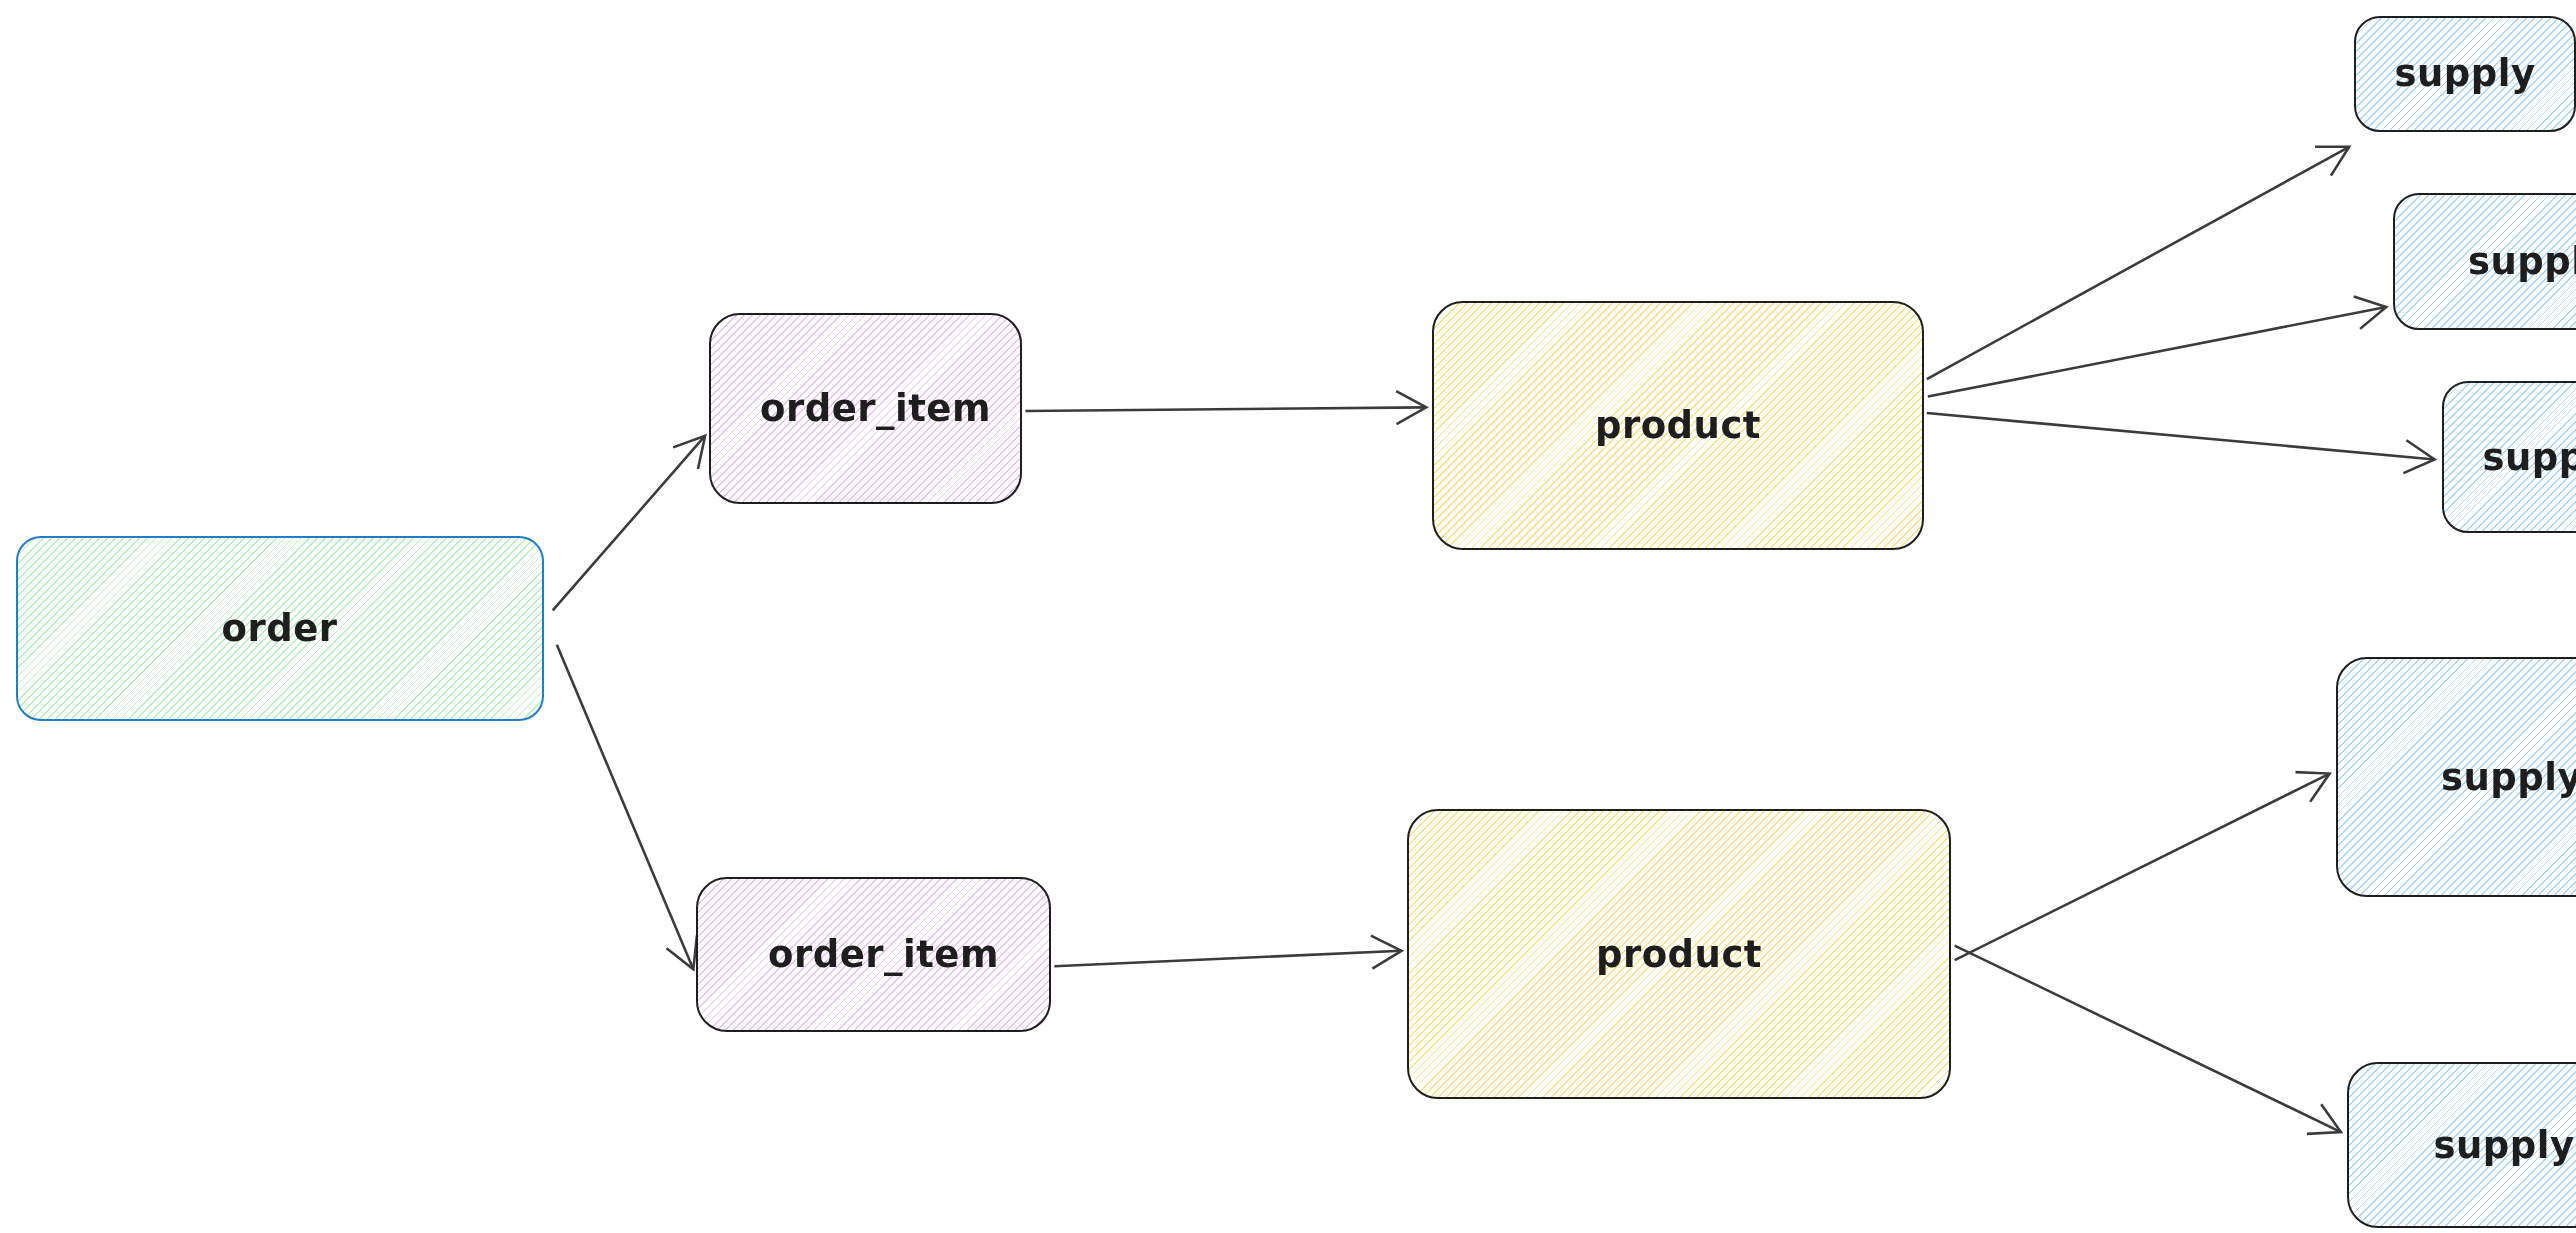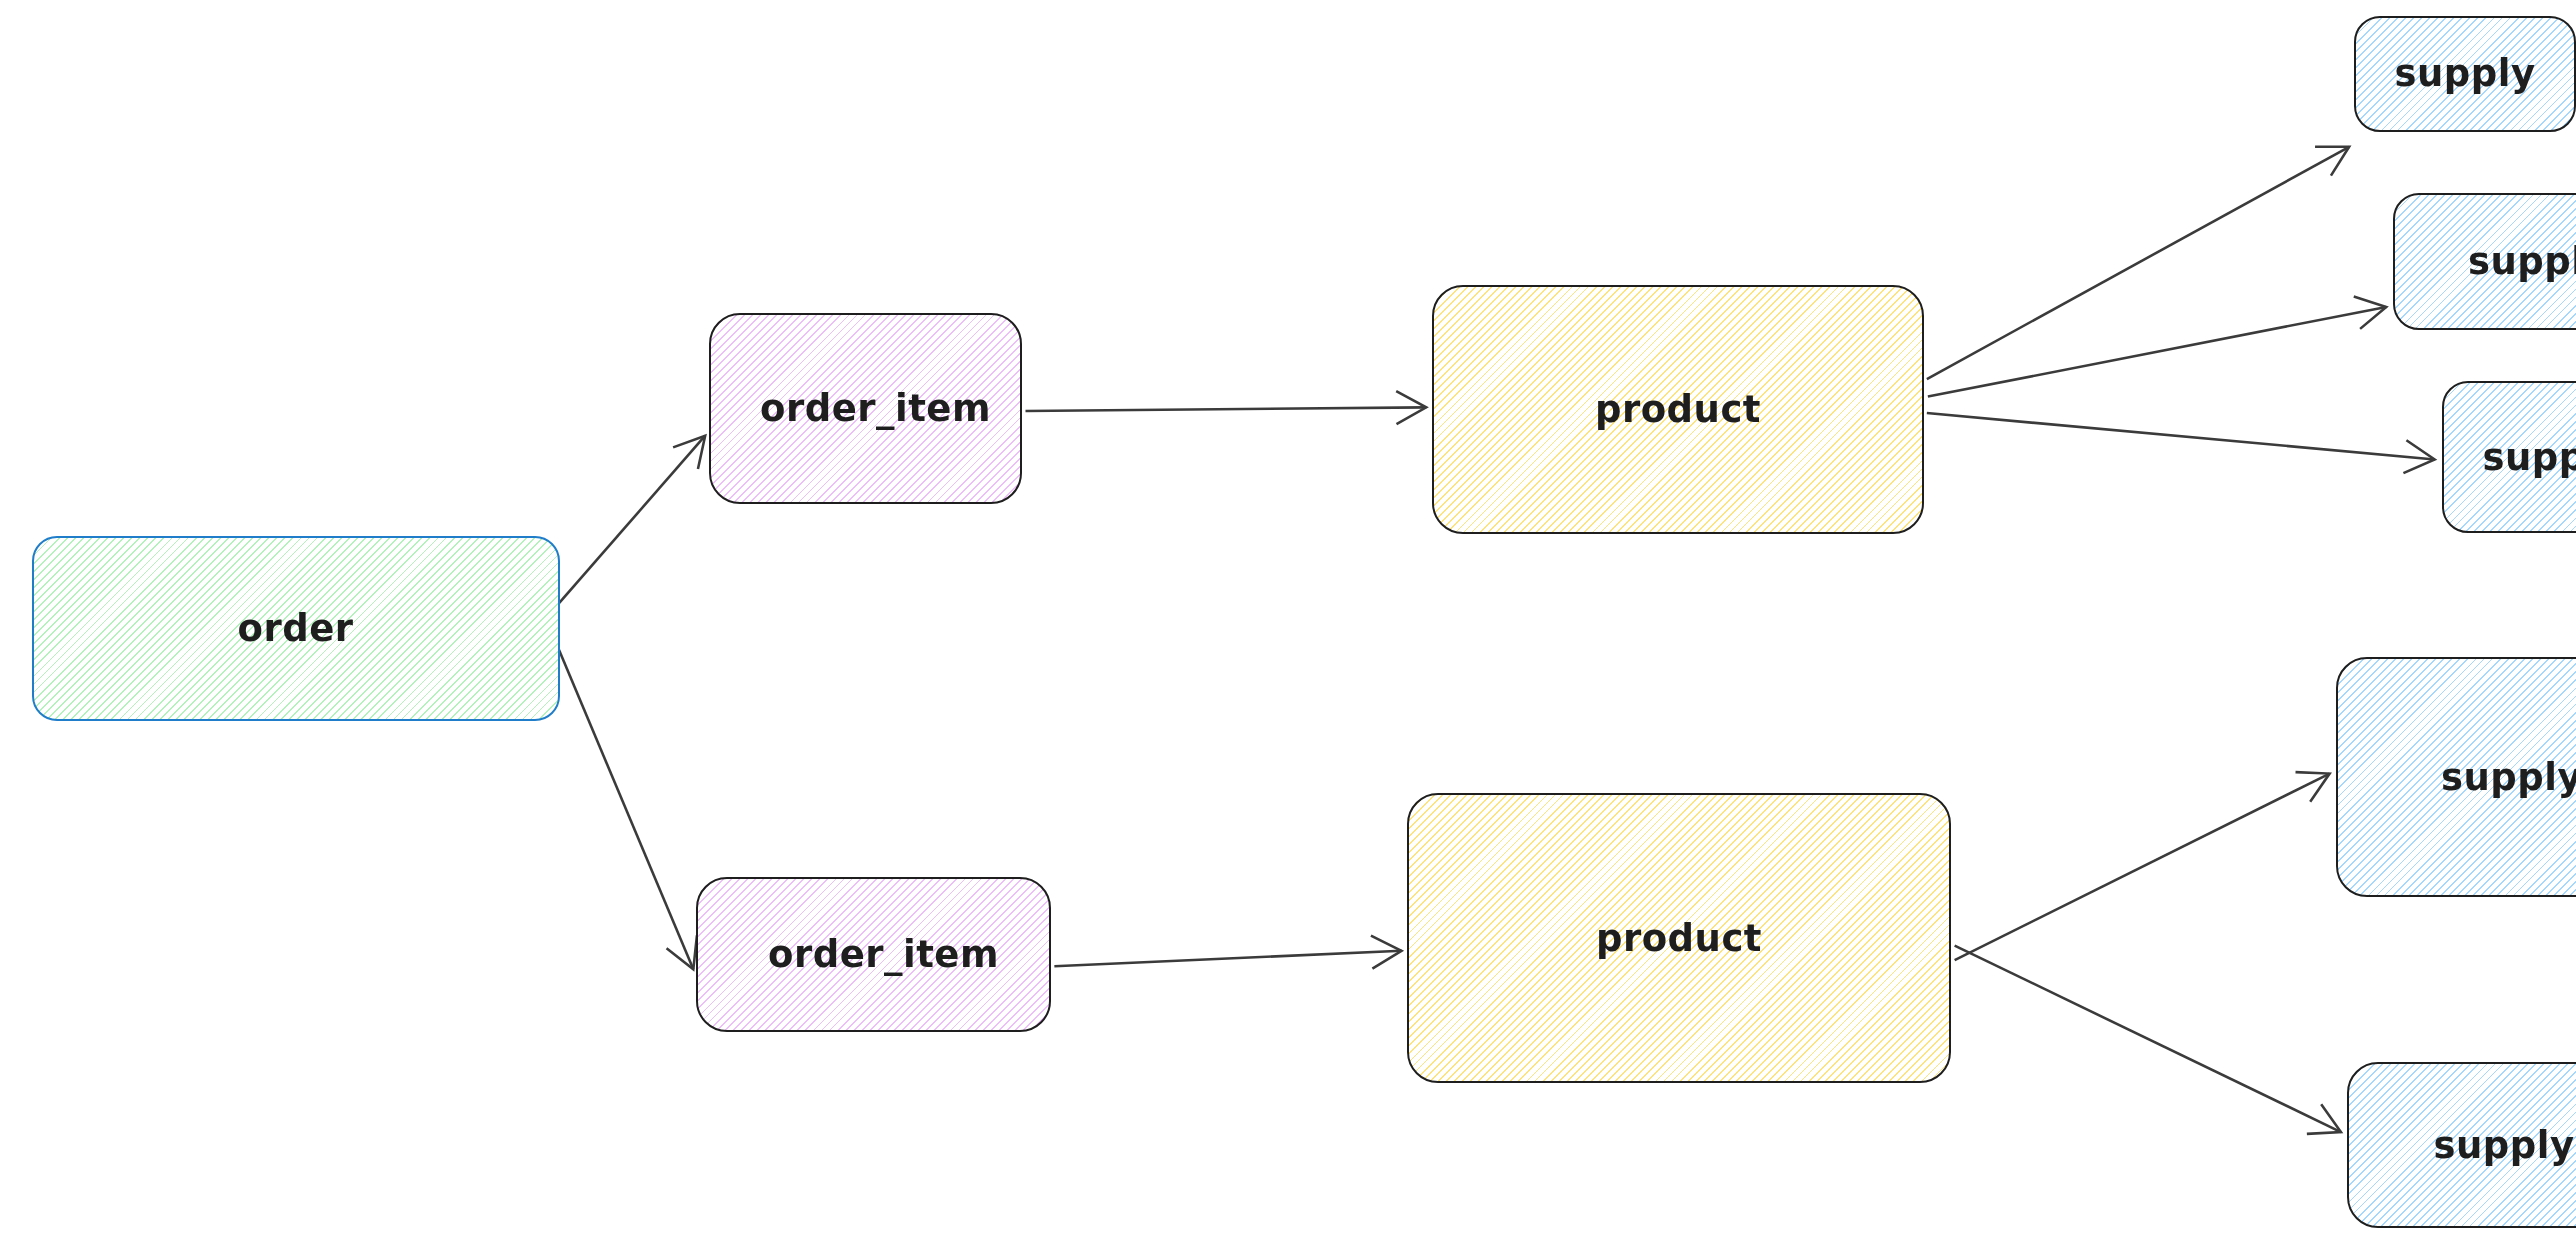--- a/index.html
+++ b/index.html
@@ -36,28 +36,28 @@
   .node .label {
     font-size: 37px;
     font-weight: 600;
     color: #1e1e1e;
     letter-spacing: 0.5px;
     white-space: nowrap;
   }
   
   .fill-green {
     background-image: repeating-linear-gradient(135deg, #b2f2bb 0px, #b2f2bb 1.3px, transparent 1.3px, transparent 5.7px);
-    margin-left: 16px;
   }
   .fill-violet {
     background-image: repeating-linear-gradient(135deg, #eebefa 0px, #eebefa 1.3px, transparent 1.3px, transparent 5.7px);
     padding-left: 20px;
   }
   .fill-yellow {
     background-image: repeating-linear-gradient(135deg, #ffe27a 0px, #ffe27a 1.3px, transparent 1.3px, transparent 5.7px);
+    margin-top: 16px;
   }
   .fill-blue {
     background-image: repeating-linear-gradient(135deg, #a5d8ff 0px, #a5d8ff 1.3px, transparent 1.3px, transparent 5.7px);
   }
   .node--order {
     left: 15.5px;   top: 536px; width: 528px; height: 185px;
     border-color: #1f7dc9;
     border-radius: 25px;
   }
   .node--order-item-1 { left: 709px; top: 313px;  width: 313px;  height: 191px; }

